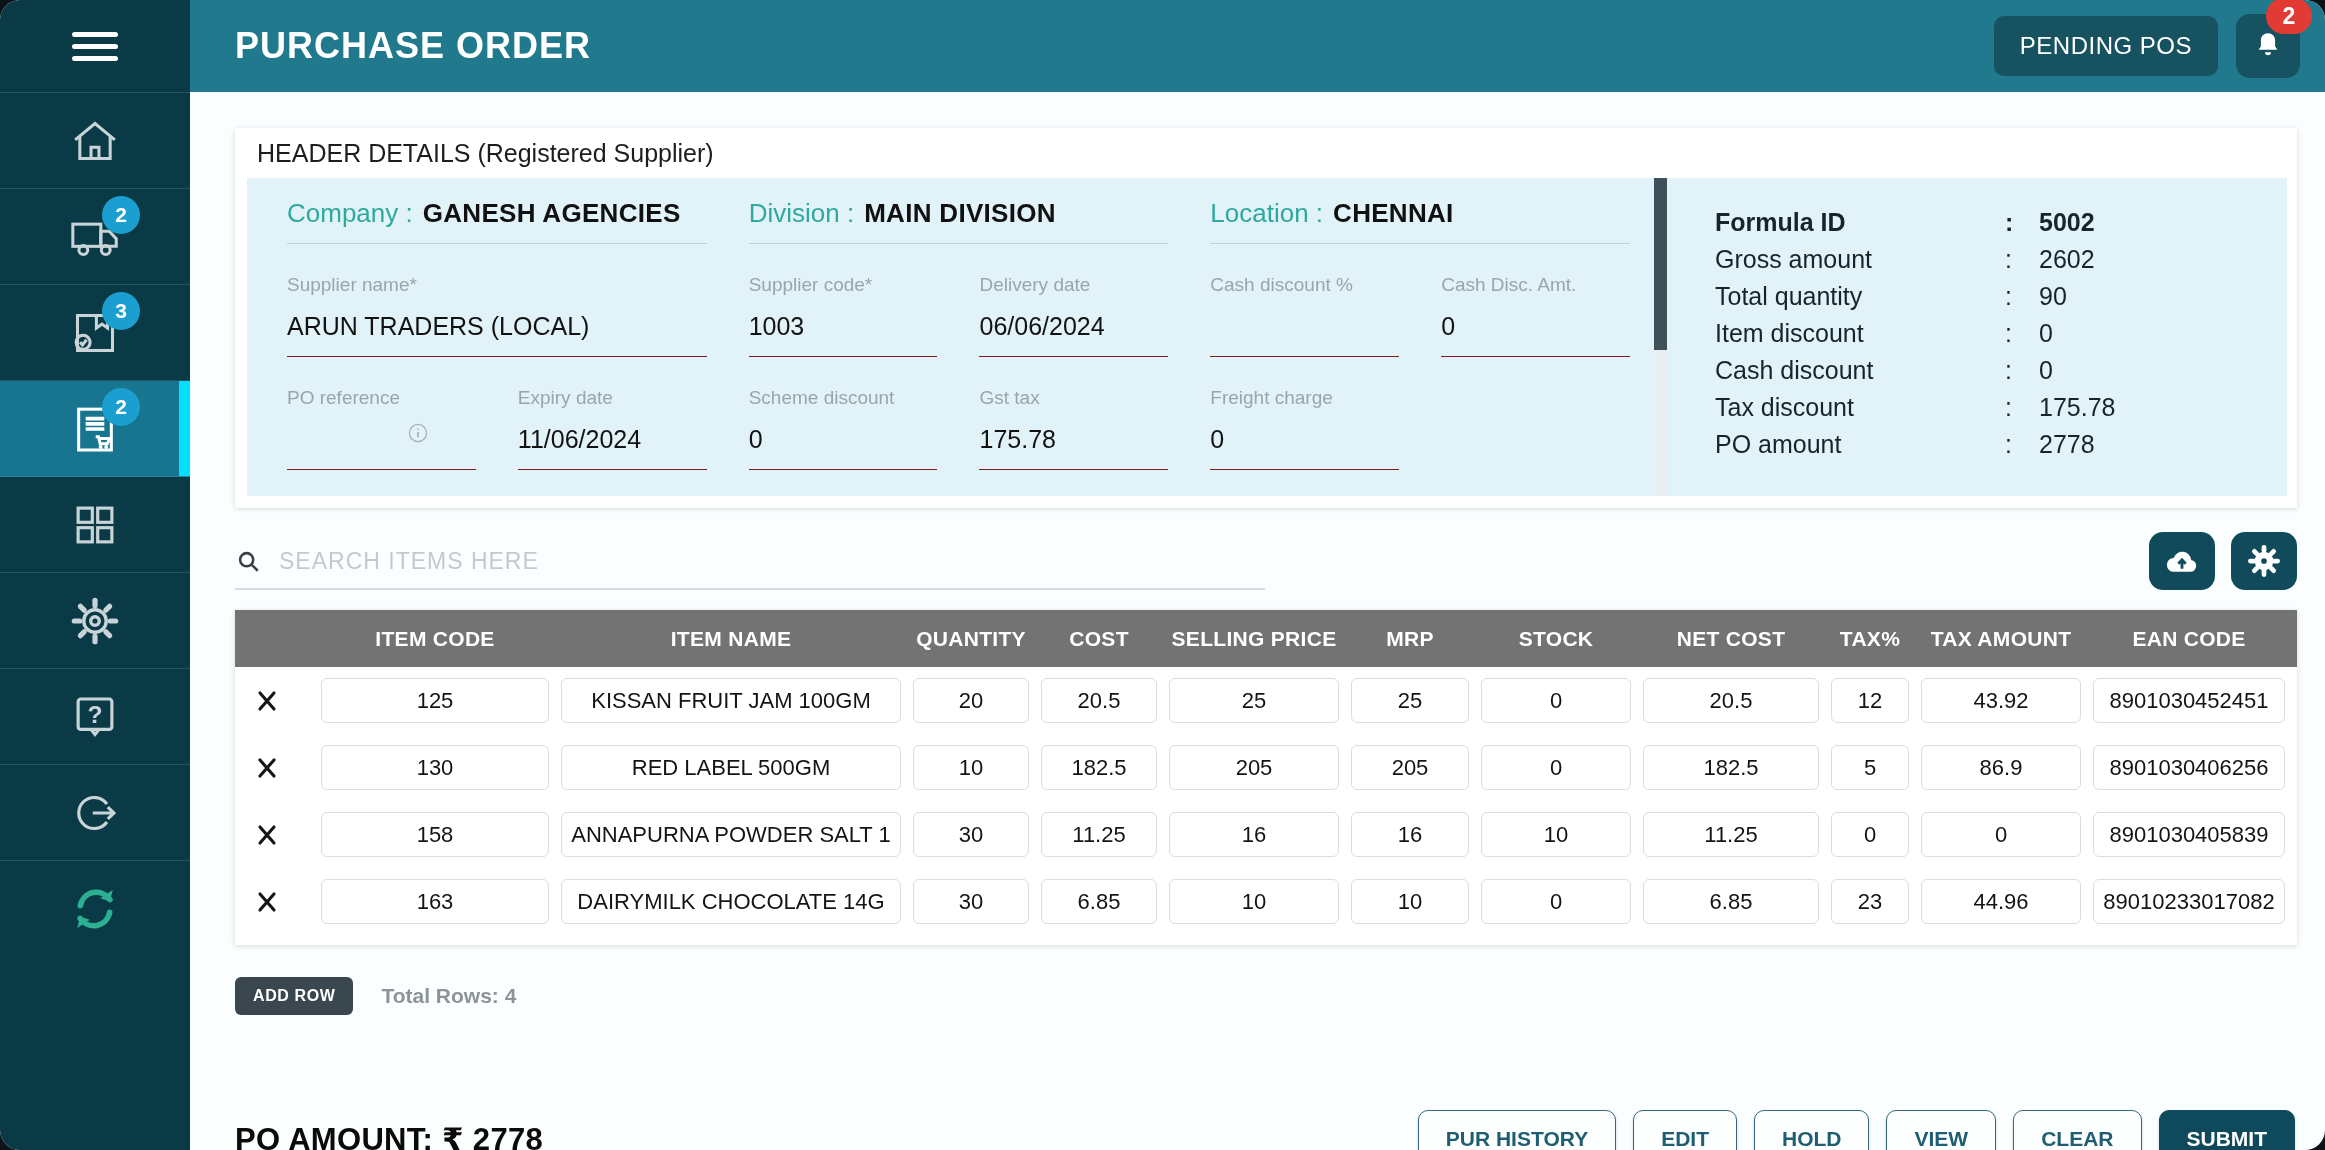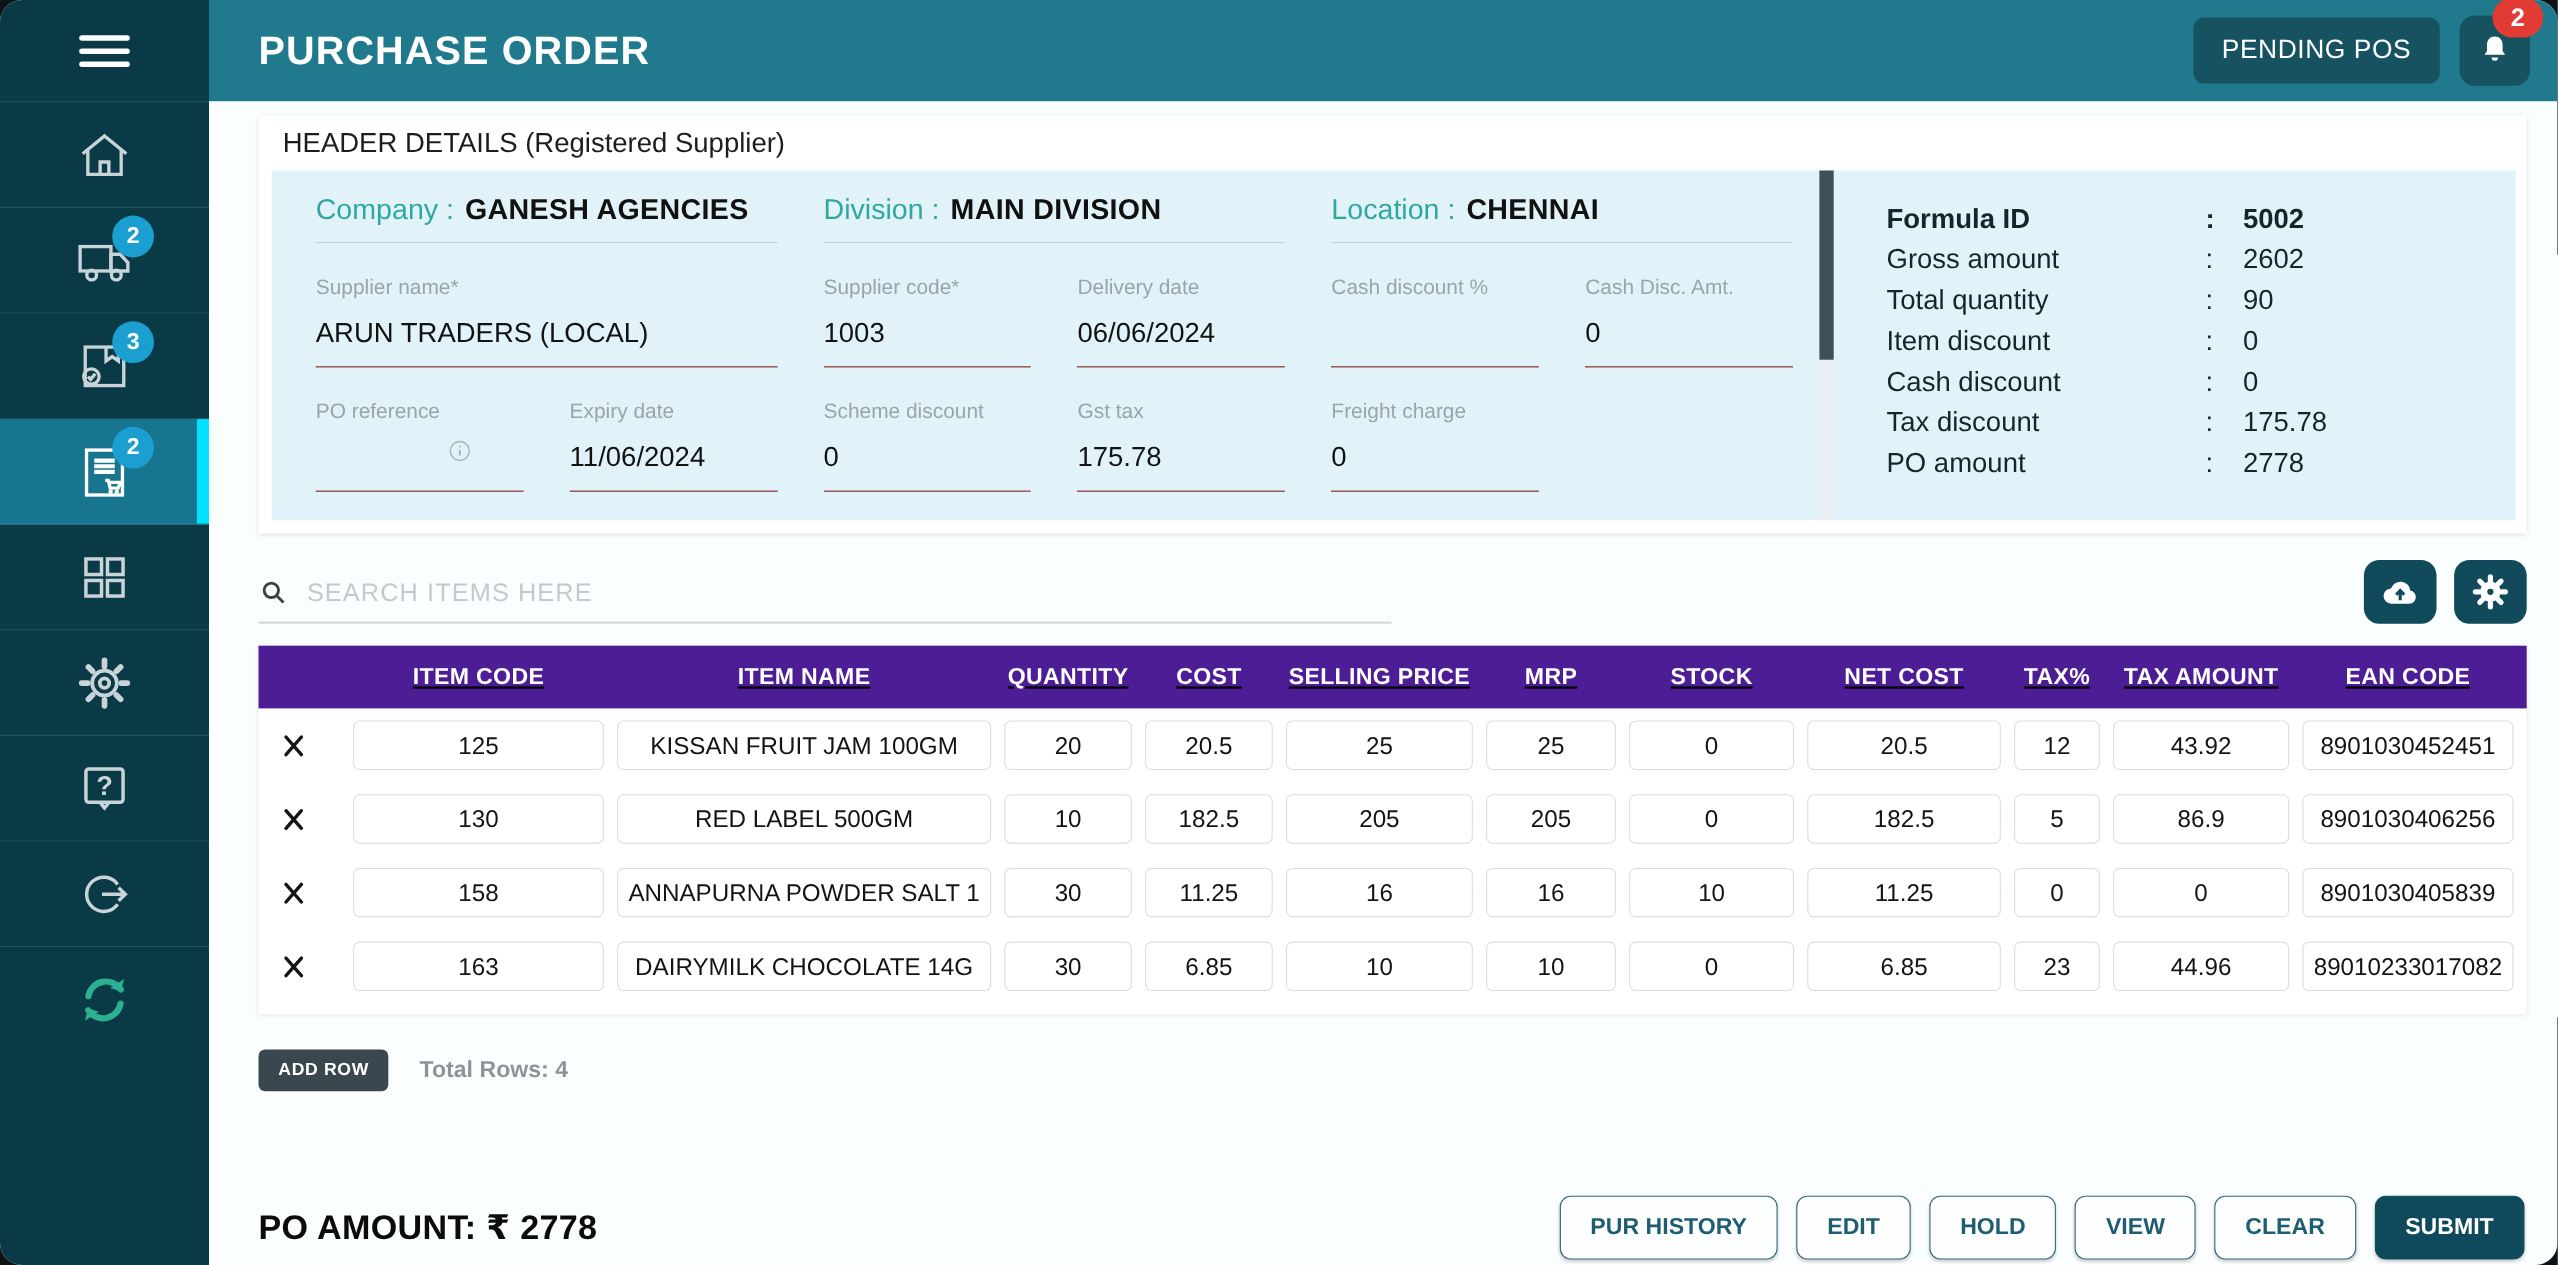--- a/index.html
+++ b/index.html
@@ -26,21 +26,21 @@
   .topbar{height:92px;background:#20798C;display:flex;align-items:center;padding:0 25px 0 45px;flex-shrink:0;}
   .topbar-title{color:#fff;font-size:36px;font-weight:bold;letter-spacing:1px;}
   .topbar-right{margin-left:auto;display:flex;align-items:center;gap:18px;}
   .pending-btn{background:#175261;color:#fff;font-size:24px;letter-spacing:.5px;border:none;border-radius:10px;
                height:60px;padding:0 26px;font-family:inherit;cursor:pointer;}
   .bell-btn{width:64px;height:64px;background:#175261;border:none;border-radius:14px;position:relative;
             display:flex;align-items:center;justify-content:center;cursor:pointer;}
   .notif-badge{position:absolute;top:-16px;right:-12px;background:#E23B33;color:#fff;font-weight:bold;font-size:23px;
                min-width:46px;height:36px;border-radius:18px;display:flex;align-items:center;justify-content:center;}
 
-  .content{flex:1;padding:13px 28px 0 45px;overflow:hidden;}
+  .content{flex:1;padding:13px 28px 0 45px;overflow:hidden;margin-top:23px;}
 
   
   .card{background:#fff;box-shadow:0 1px 5px rgba(0,0,0,.14);}
   .hd-title{height:50px;display:flex;align-items:center;padding-left:22px;font-size:25px;color:#1d1d1d;}
   .hd-body{display:flex;align-items:stretch;}
   .form-panel{flex:1;background:#E1F3F9;margin:0 0 12px 12px;padding:20px 24px 26px 40px;
               display:grid;grid-template-columns:repeat(6,1fr);column-gap:42px;row-gap:30px;}
   .grp{grid-column:span 2;border-bottom:1px solid #BCD3DB;padding-bottom:14px;display:flex;align-items:baseline;gap:10px;}
   .grp-label{color:#2FA99E;font-size:26px;}
   .grp-value{color:#111;font-size:26px;font-weight:600;letter-spacing:.3px;}
@@ -67,21 +67,21 @@
                     width:100%;font-family:inherit;}
   .search-box input::placeholder{color:#C3C9CD;}
   .tool-btns{margin-left:auto;display:flex;gap:16px;}
   .tool-btn{width:66px;height:58px;background:#114B5B;border:none;border-radius:14px;cursor:pointer;
             display:flex;align-items:center;justify-content:center;}
 
   
   .table-card{margin-top:20px;padding-bottom:10px;}
   .tgrid{display:grid;grid-template-columns:62px 228px 340px 116px 116px 170px 118px 150px 176px 78px 160px 1fr;
          column-gap:12px;align-items:center;padding:0 12px;}
-  .thead{background:#4c1d95;height:57px;text-decoration:underline;}
+  .thead{background:#737373;height:57px;}
   .th{color:#fff;font-size:21px;font-weight:bold;text-align:center;letter-spacing:.3px;}
   .trow{padding-top:11px;padding-bottom:11px;}
   .cell-input{width:100%;box-sizing:border-box;height:45px;border:1px solid #D9DEE1;border-radius:6px;
               text-align:center;font-size:22px;color:#141414;font-family:inherit;background:#fff;outline:none;padding:0 4px;}
   .del-btn{background:none;border:none;cursor:pointer;display:flex;align-items:center;justify-content:center;width:40px;height:40px;}
 
   .addrow-line{margin-top:32px;display:flex;align-items:center;}
   .addrow-btn{background:#3A474F;color:#fff;border:none;border-radius:6px;padding:10px 18px;font-size:16px;
               font-weight:bold;letter-spacing:.6px;font-family:inherit;cursor:pointer;}
   .total-rows{margin-left:28px;color:#8D9498;font-size:21px;font-weight:bold;}

